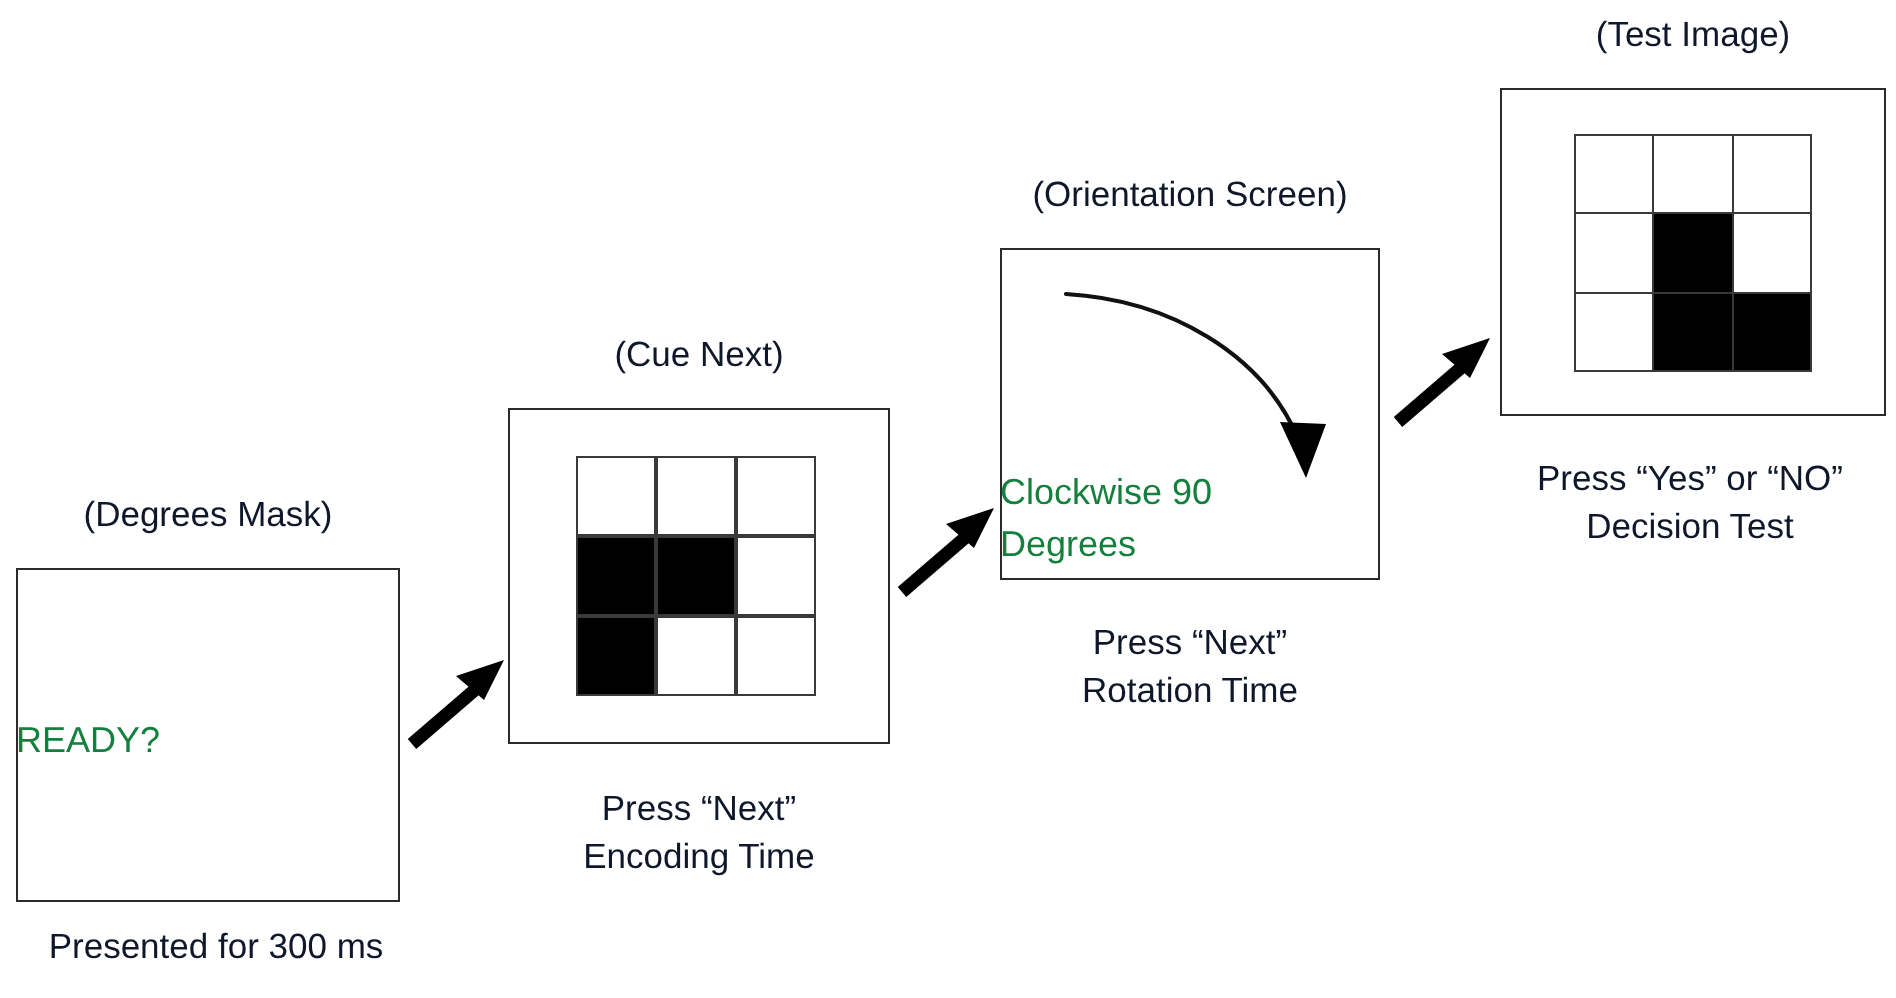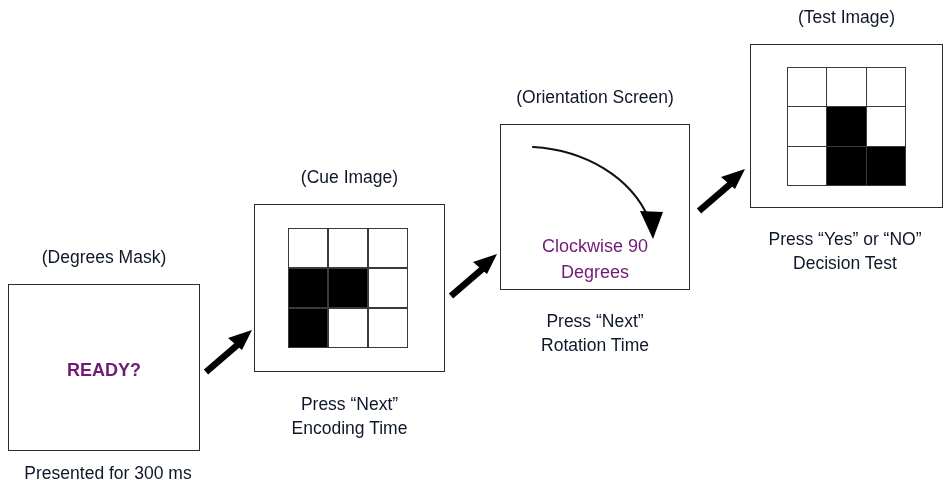--- a/index.html
+++ b/index.html
@@ -34,24 +34,24 @@
     font-size: 17.5px;
     line-height: 1.35;
     color: #0f172a;
     white-space: pre;
   }
   .cap-title { font-size: 17.5px; }
   .cap-sub   { font-size: 17.5px; }
 
   .panel-text {
     position: absolute;
-    text-align: center;
+    text-align: left;
     font-size: 18px;
     line-height: 1.45;
-    color: #701a75;
+    color: #15803d;
     white-space: pre-line;
   }
 
   
   .grid {
     position: absolute;
     display: grid;
     grid-template-columns: repeat(3, 1fr);
     grid-template-rows: repeat(3, 1fr);
     box-sizing: border-box;
@@ -67,30 +67,30 @@
 </style>
 </head>
 <body>
 
 <div id="stage">
 
   <div class="cap cap-title" style="left:8px; top:246px; width:192px;">(Degrees Mask)</div>
 
   <div class="panel" style="left:8px; top:284px; width:192px; height:167px;"></div>
 
-  <div class="panel-text" style="left:8px; top:357px; width:192px;font-weight:bold;">READY?</div>
+  <div class="panel-text" style="left:8px; top:357px; width:192px;">READY?</div>
 
   <div class="cap cap-sub" style="left:0px; top:462px; width:216px;">Presented for 300 ms</div>
 
   <svg class="arrow-svg" style="left:200px; top:326px;" width="60" height="52" viewBox="0 0 60 52">
     <line x1="6" y1="46" x2="42" y2="15" stroke="#000000" stroke-width="6.5" stroke-linecap="butt"></line>
     <polygon points="52,4 28,12 42,24" fill="#000000"></polygon>
   </svg>
 
-  <div class="cap cap-title" style="left:254px; top:166px; width:191px;">(Cue Image)</div>
+  <div class="cap cap-title" style="left:254px; top:166px; width:191px;">(Cue Next)</div>
 
   <div class="panel" style="left:254px; top:204px; width:191px; height:168px;"></div>
 
   <div class="grid" style="left:288px; top:228px; width:120px; height:120px;">
     <div class="cell"></div>
     <div class="cell"></div>
     <div class="cell"></div>
     <div class="cell filled"></div>
     <div class="cell filled"></div>
     <div class="cell"></div>

